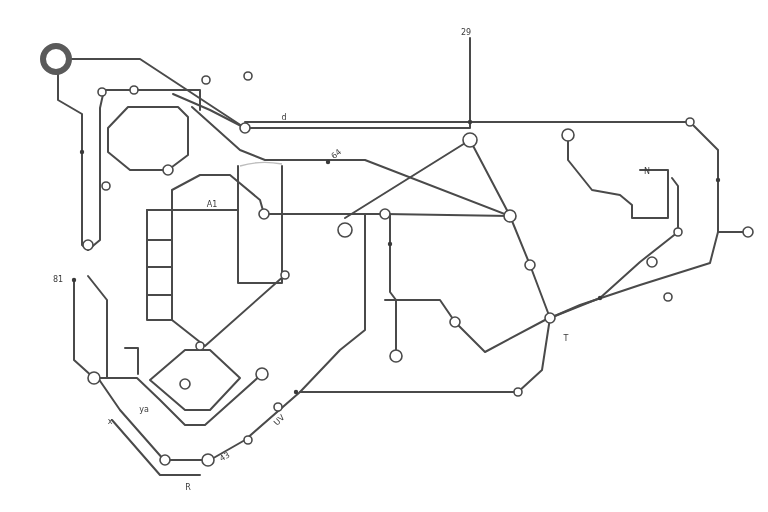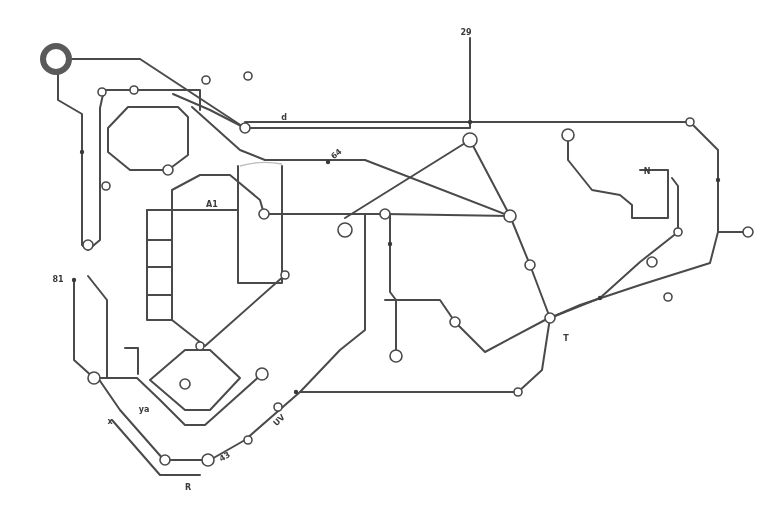--- a/index.html
+++ b/index.html
@@ -1,17 +1,17 @@
 <!DOCTYPE html>
 <html><head>
   <meta charset="utf-8">
   <style>
     html, body { margin: 0; padding: 0; background: #ffffff; }
     body { width: 768px; height: 512px; overflow: hidden; font-family: "DejaVu Sans", sans-serif; }
-    #canvas { position: absolute; left: 0; top: 0; width: 768px; height: 512px; font-weight: bold; }
+    #canvas { position: absolute; left: 0; top: 0; width: 768px; height: 512px; }
     svg { display: block; }
     .line { fill: none; stroke: #4a4a4a; stroke-width: 2; stroke-linejoin: round; stroke-linecap: round; }
     .line-faint { fill: none; stroke: #bdbdbd; stroke-width: 1.4; }
     .station { fill: #ffffff; stroke: #4a4a4a; stroke-width: 1.6; }
     .station-dot { fill: #3a3a3a; }
     .terminal { fill: #ffffff; stroke: #5a5a5a; stroke-width: 6; }
     .label { font-family: "DejaVu Sans", sans-serif; font-size: 8px; fill: #3a3a3a; }
   </style>
 </head>
 <body>

